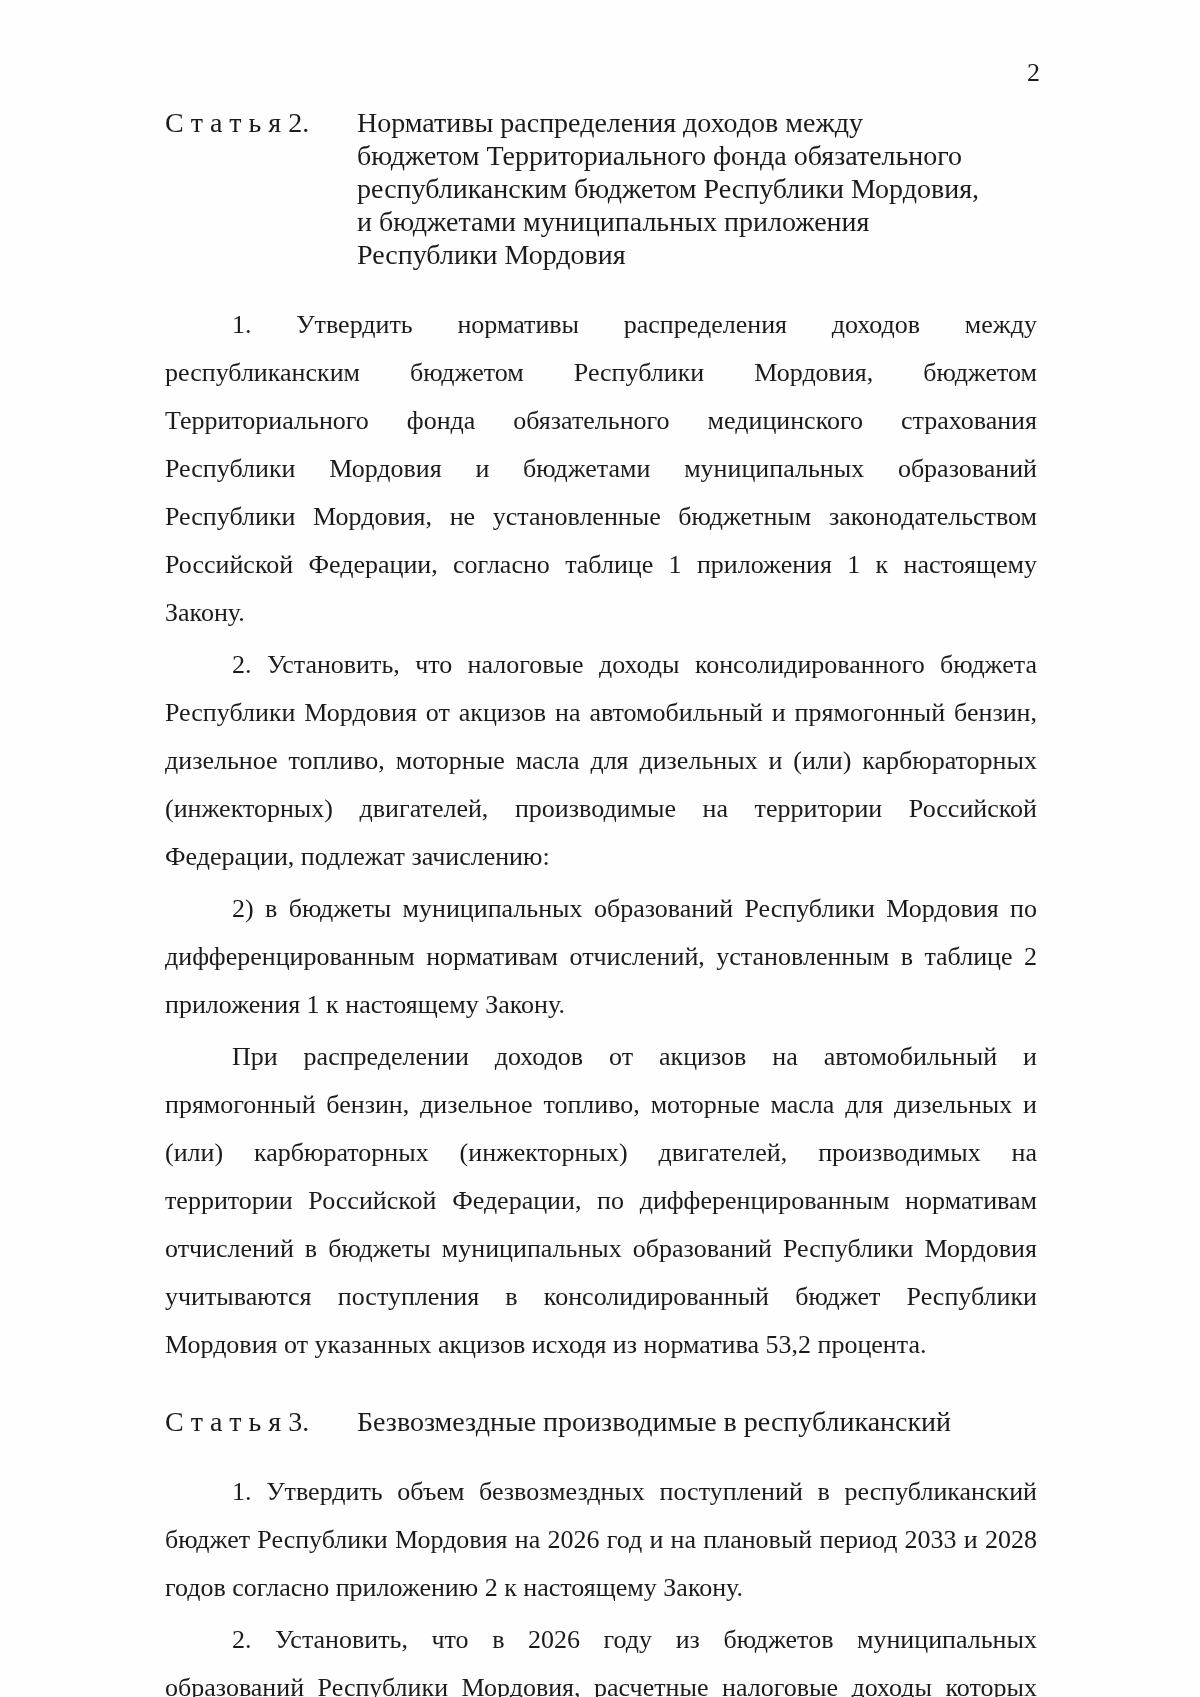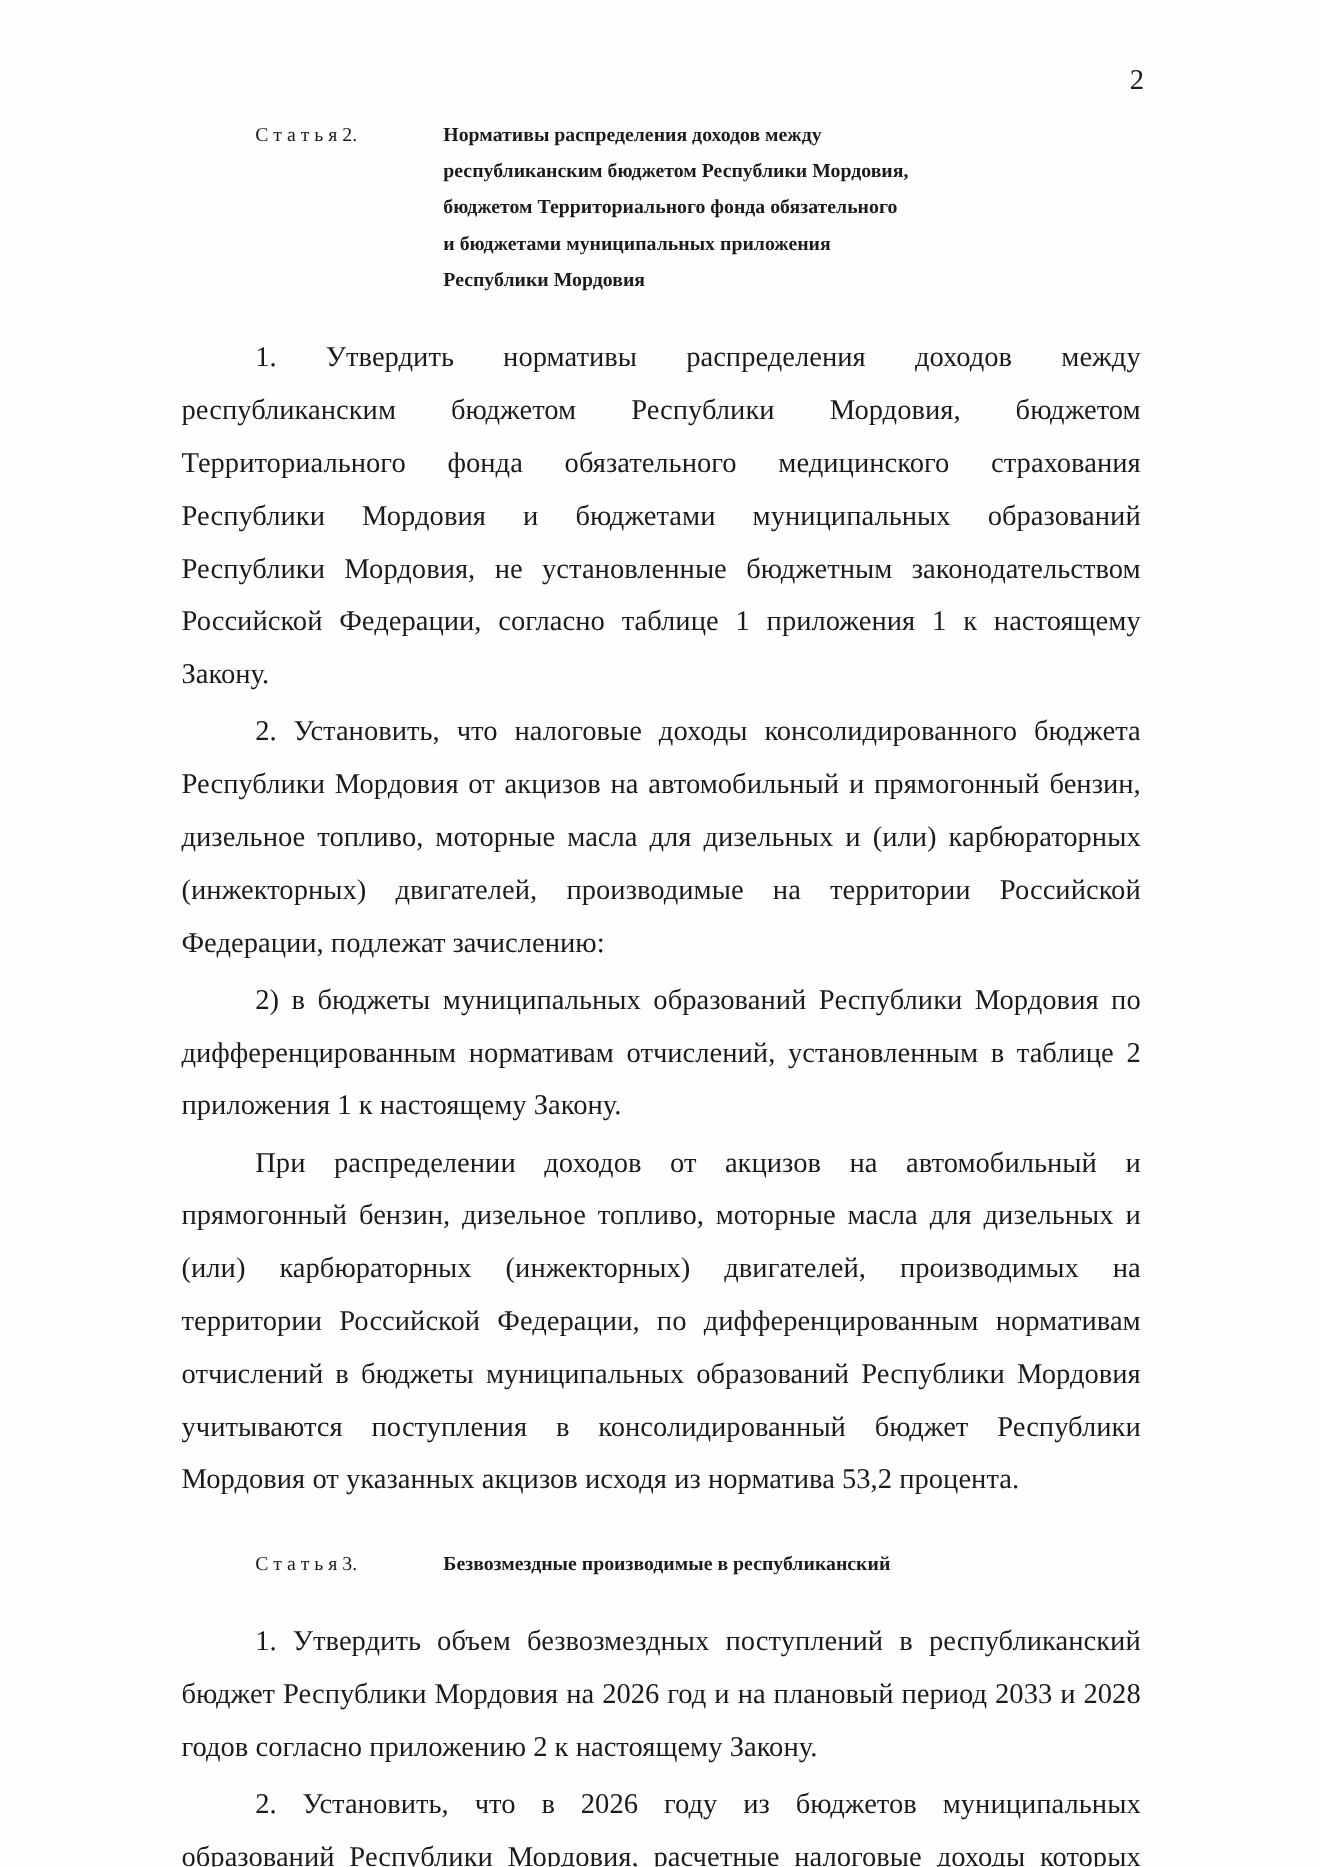--- a/index.html
+++ b/index.html
@@ -26,35 +26,35 @@
 
   .content {
     position: absolute;
     left: 165px;
     top: 106px;
     width: 872px;
   }
 
   .article-heading {
     display: flex;
-    margin-left: 67px;
-    font-size: 18px;
+    font-size: 28px;
     line-height: 33px;
     margin-bottom: 30px;
+    gap: 21px;
   }
 
   .article-label {
     flex: 0 0 171px;
     width: 171px;
     white-space: nowrap;
     font-weight: normal;
   }
 
   .article-title {
-    font-weight: bold;
+    font-weight: normal;
   }
 
   .title-line {
     white-space: nowrap;
   }
 
   .para {
     margin: 0;
     font-size: 26px;
     line-height: 48px;
@@ -73,22 +73,22 @@
 
   <div class="page-number">2</div>
 
   <div class="content">
 
     <article class="article">
       <div class="article-heading">
         <div class="article-label">С т а т ь я 2.</div>
         <div class="article-title">
           <div class="title-line">Нормативы распределения доходов между</div>
+          <div class="title-line">бюджетом Территориального фонда обязательного</div>
           <div class="title-line">республиканским бюджетом Республики Мордовия,</div>
-          <div class="title-line">бюджетом Территориального фонда обязательного</div>
           <div class="title-line">и бюджетами муниципальных приложения</div>
           <div class="title-line">Республики Мордовия</div>
         </div>
       </div>
 
       <p class="para">1. Утвердить нормативы распределения доходов между республиканским бюджетом Республики Мордовия, бюджетом Территориального фонда обязательного медицинского страхования Республики Мордовия и бюджетами муниципальных образований Республики Мордовия, не установленные бюджетным законодательством Российской Федерации, согласно таблице 1 приложения 1 к настоящему Закону.</p>
       <p class="para">2. Установить, что налоговые доходы консолидированного бюджета Республики Мордовия от акцизов на автомобильный и прямогонный бензин, дизельное топливо, моторные масла для дизельных и (или) карбюраторных (инжекторных) двигателей, производимые на территории Российской Федерации, подлежат зачислению:</p>
       <p class="para">2) в бюджеты муниципальных образований Республики Мордовия по дифференцированным нормативам отчислений, установленным в таблице 2 приложения 1 к настоящему Закону.</p>
       <p class="para">При распределении доходов от акцизов на автомобильный и прямогонный бензин, дизельное топливо, моторные масла для дизельных и (или) карбюраторных (инжекторных) двигателей, производимых на территории Российской Федерации, по дифференцированным нормативам отчислений в бюджеты муниципальных образований Республики Мордовия учитываются поступления в консолидированный бюджет Республики Мордовия от указанных акцизов исходя из норматива 53,2 процента.</p>
     </article>

